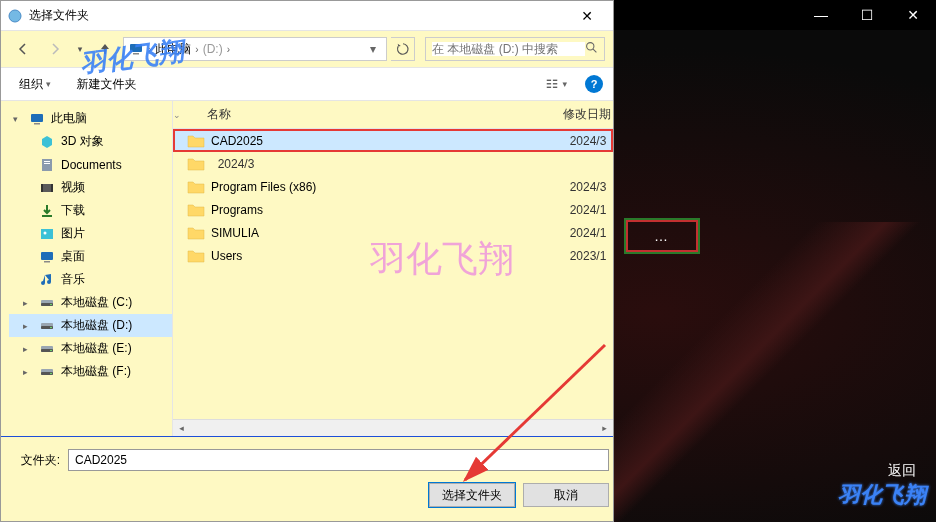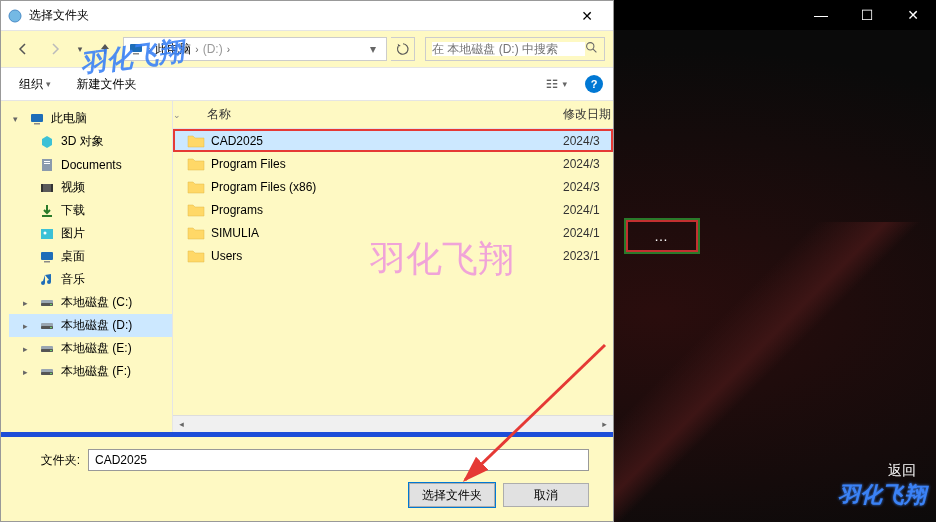--- a/index.html
+++ b/index.html
@@ -49,28 +49,28 @@
     
     .listpane { flex: 1; display: flex; flex-direction: column; }
     .listhead { height: 28px; border-bottom: 1px solid #e5e5e5; display: flex; align-items: center; font-size: 12px; color: #333; }
     .listhead .col-name { flex: 1; padding-left: 20px; }
     .listhead .col-date { width: 50px; }
     .listhead .chev2 { width: 14px; color: #888; font-size: 9px; }
     .listbody { flex: 1; position: relative; overflow: hidden; }
     .row { height: 23px; display: flex; align-items: center; }
     .row .folder-ic { width: 18px; height: 16px; margin: 0 6px 0 14px; }
     .row .name { flex: 1; }
-    .row .date { width: 50px; color: #333; }
+    .row .date { width: 50px; color: #333; text-align: center; }
     .row.sel { background: #cce8ff; }
     .row.sel-red { outline: 2px solid #e53935; outline-offset: -2px; }
     .hscroll { height: 17px; background: #f0f0f0; border-top: 1px solid #ddd; display: flex; align-items: center; }
     .hscroll .sbtn { width: 17px; height: 17px; display: flex; align-items: center; justify-content: center; color: #666; font-size: 9px; background: #f0f0f0; }
     .hscroll .strack { flex: 1; height: 17px; background: #f0f0f0; }
     
-    .footer { padding: 12px 24px 14px; border-top: 5px solid #1d4ed8; }
+    .footer { padding: 12px 4px 14px; border-top: 1px solid #1d4ed8; }
     .footer .frow { display: flex; align-items: center; gap: 8px; }
     .footer label { width: 55px; text-align: right; }
     .footer input { flex: 1; height: 22px; border: 1px solid #999; padding: 0 6px; font-size: 12px; }
     .footer .btns { display: flex; justify-content: flex-end; gap: 8px; margin-top: 12px; }
     .footer button { width: 86px; height: 24px; border: 1px solid #adadad; background: #e1e1e1; font-size: 12px; cursor: pointer; }
     .footer button.primary { outline: 1px solid #0078d4; }
     
     
     .ic-pc { fill: #1e6db8; }
     .ic-folder { fill: #ffd867; stroke: #e0b84a; stroke-width: 0.5; }
@@ -313,21 +313,20 @@
             <svg class="folder-ic" viewBox="0 0 18 16">
               <path class="ic-folder" d="M1 3 L6 3 L8 5 L17 5 L17 14 L1 14 Z"></path>
             </svg>
             <span class="name">CAD2025</span>
             <span class="date">2024/3</span>
           </div>
           <div class="row">
             <svg class="folder-ic" viewBox="0 0 18 16">
               <path class="ic-folder" d="M1 3 L6 3 L8 5 L17 5 L17 14 L1 14 Z"></path>
             </svg>
-            <span class="name">Program Files</span>
             <span class="date">2024/3</span>
           </div>
           <div class="row">
             <svg class="folder-ic" viewBox="0 0 18 16">
               <path class="ic-folder" d="M1 3 L6 3 L8 5 L17 5 L17 14 L1 14 Z"></path>
             </svg>
             <span class="name">Program Files (x86)</span>
             <span class="date">2024/3</span>
           </div>
           <div class="row">

